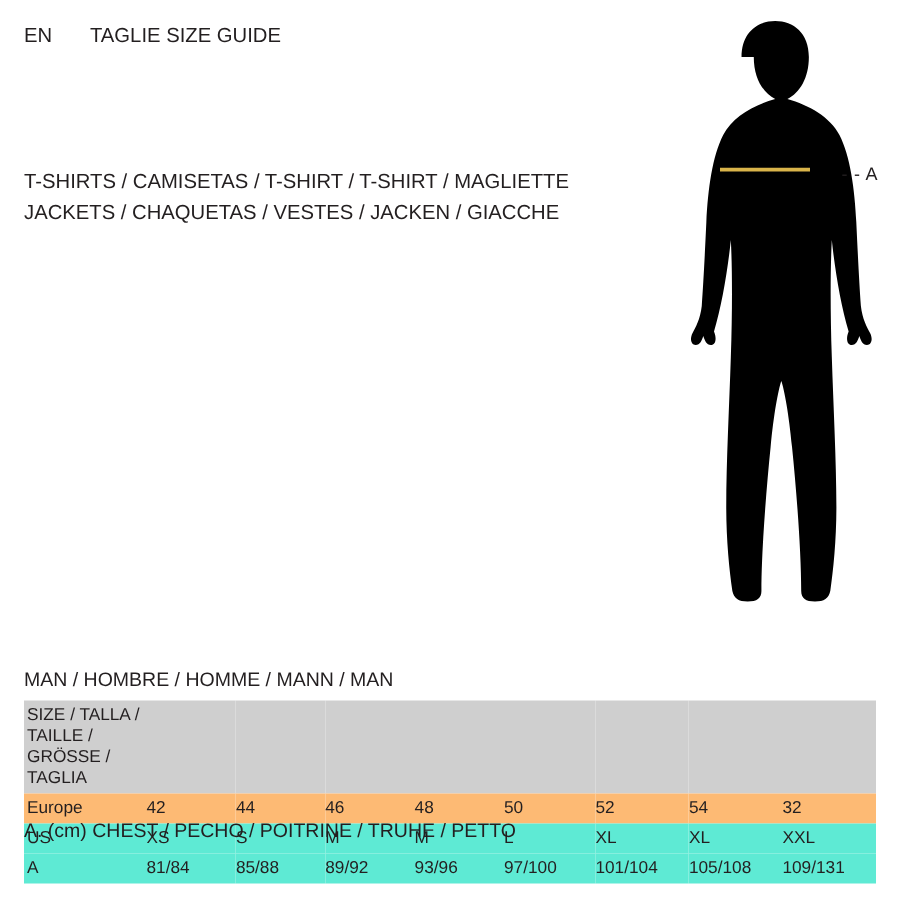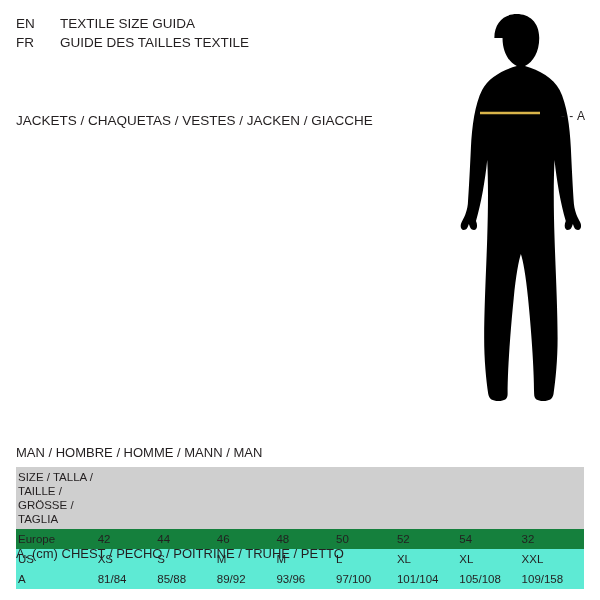--- a/index.html
+++ b/index.html
@@ -100,21 +100,21 @@
     vertical-align: middle;
     line-height: 14px;
   }
   table.size-table tr.header-row {
     background: #cfcfcf;
   }
   table.size-table tr.shaded {
     background: #5eead4;
   }
   table.size-table tr.plain {
-    background: #15803d;
+    background: #fdba74;
   }
   .col-label {
     width: 88px;
     padding-left: 2px !important;
   }
   .val-cell {
     width: 68px;
   }
   .footnote {
     position: absolute;
@@ -125,29 +125,26 @@
   }
 </style>
 </head>
 <body>
 
 <div class="page">
 
   <div class="lang-block">
     <div class="lang-row">
       <span class="lang-code">EN</span>
-      <span class="lang-text">TEXTILE SIZE GUIDA</span>
+      <span class="lang-text">TAGLIE SIZE GUIDE</span>
     </div>
-    <div class="lang-row">
-      <span class="lang-code">FR</span>
-      <span class="lang-text">GUIDE DES TAILLES TEXTILE</span>
-    </div>
   </div>
 
   <div class="category-block">
+    <div class="category-line">T-SHIRTS / CAMISETAS / T-SHIRT / T-SHIRT / MAGLIETTE</div>
     <div class="category-line">JACKETS / CHAQUETAS / VESTES / JACKEN / GIACCHE</div>
   </div>
 
   <div class="figure">
     <svg width="200" height="400" viewBox="0 0 200 400">
       <path fill="#000000" d="
         M 68,30
         C 68,14 78,6 90,6
         C 102,6 112,14 112,30
         C 112,44 106,54 98,58
@@ -232,21 +229,21 @@
         </tr>
         <tr class="shaded">
           <td class="col-label">A</td>
           <td class="val-cell">81/84</td>
           <td class="val-cell">85/88</td>
           <td class="val-cell">89/92</td>
           <td class="val-cell">93/96</td>
           <td class="val-cell">97/100</td>
           <td class="val-cell">101/104</td>
           <td class="val-cell">105/108</td>
-          <td class="val-cell">109/158</td>
+          <td class="val-cell">109/131</td>
         </tr>
       </tbody>
     </table>
   </div>
 
   <div class="footnote">A. (cm) CHEST / PECHO / POITRINE / TRUHE / PETTO</div>
 
 </div>
 
 </body></html>

